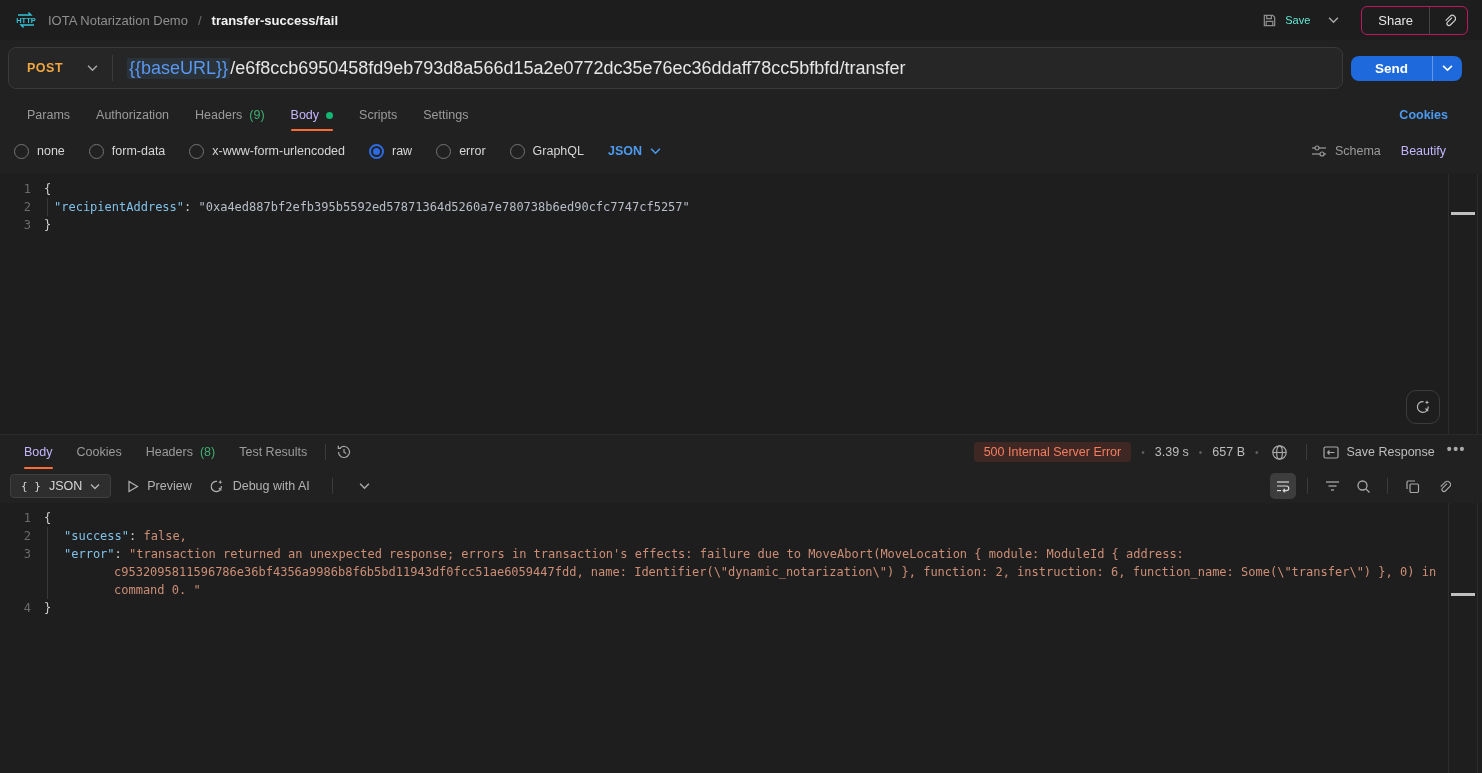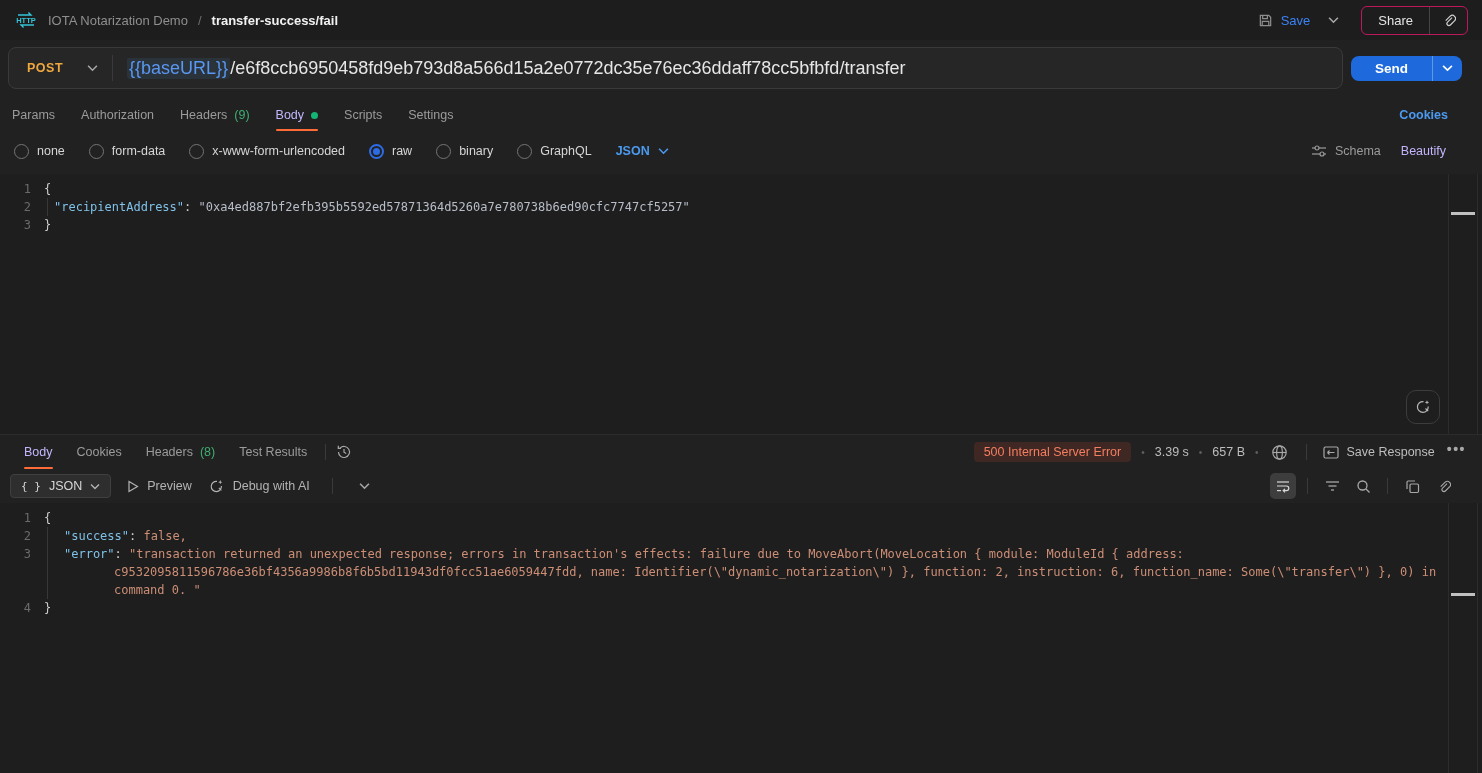--- a/index.html
+++ b/index.html
@@ -12,42 +12,42 @@
   }
   svg { display:block; }
 
   
   .topbar { height:40px; flex:0 0 40px; background:#1d1d1d; display:flex; align-items:center; justify-content:space-between; padding:0 14px; }
   .crumbs { display:flex; align-items:center; gap:10px; font-size:13px; }
   .crumb-collection { color:#8f8f8f; }
   .crumb-sep { color:#6e6e6e; }
   .crumb-name { color:#f2f2f2; font-weight:700; }
   .top-actions { display:flex; align-items:center; gap:8px; }
-  .save-btn { display:flex; align-items:center; gap:8px; color:#3b82f6; font-size:13px; padding:5px 6px; border-radius:4px; }
+  .save-btn { display:flex; align-items:center; gap:8px; color:#5eead4; font-size:11px; padding:5px 6px; border-radius:4px; }
   .chev-btn { padding:5px 4px; display:flex; align-items:center; }
   .share-group { display:flex; align-items:stretch; border:1px solid #be185d; border-radius:6px; overflow:hidden; margin-left:10px; }
   .share-btn { padding:6px 16px; color:#e4e4e4; font-size:13px; font-weight:500; }
   .share-div { width:1px; background:#454545; }
   .attach-btn { padding:6px 11px; display:flex; align-items:center; }
 
   
   .url-row { height:56px; flex:0 0 56px; display:flex; align-items:center; gap:8px; padding:0 8px; }
   .url-box { flex:1; height:42px; display:flex; align-items:center; border:1px solid #3a3a3a; background:#262626; border-radius:8px; }
   .method { display:flex; align-items:center; gap:24px; padding:0 14px 0 18px; font-size:12.5px; font-weight:700; letter-spacing:.5px; color:#f0a73f; cursor:pointer; }
   .url-div { width:1px; height:26px; background:#3a3a3a; }
   .url-text { padding:0 14px; font-size:18px; color:#e6e6e6; white-space:nowrap; overflow:hidden;text-align:right; }
   .var-pill { color:#5a97f0; background:rgba(76,154,239,0.10); border-radius:3px; padding:1px 2px; }
   .send-group { display:flex; height:25px; border-radius:8px; overflow:hidden; flex:0 0 auto; margin-right:12px; }
   .send-main { background:#1e6add; color:#fff; font-size:13.5px; font-weight:600; display:flex; align-items:center; padding:0 24px; }
   .send-caret { width:30px; background:#1e6add; border-left:1px solid rgba(255,255,255,.3); display:flex; align-items:center; justify-content:center; }
 
   
   .tabs-row { height:38px; flex:0 0 38px; display:flex; align-items:stretch; padding:0 12px; }
   .tab { position:relative; display:flex; align-items:center; gap:7px; margin:0 13px; font-size:12.5px; color:#9b9b9b; cursor:pointer; }
-  .tab:first-child { margin-left:0; }
+  .tab:first-child { margin-left:15px; }
   .tab.active { color:#c4b5fd; font-weight:500;justify-content:center; }
   .tab.active::after { content:""; position:absolute; left:0; right:0; bottom:3px; height:2.5px; background:#ff6c37; border-radius:2px; }
   .tab .count { color:#3faf71; }
   .green-dot { width:7px; height:7px; border-radius:50%; background:#13b673; }
   .cookies-link { margin-left:auto; align-self:center; color:#4c9aef; font-size:12.5px; font-weight:600; padding-right:22px; cursor:pointer; }
 
   
   .radio-row { height:34px; flex:0 0 34px; display:flex; align-items:center; gap:24px; padding:0 14px; font-size:12.5px; color:#d6d6d6; }
   .radio { display:flex; align-items:center; gap:8px; cursor:pointer; }
   .rb { width:15px; height:15px; border-radius:50%; border:1.5px solid #747474; position:relative; flex:0 0 15px; }
@@ -208,21 +208,21 @@
   <div class="radio">
       <span class="rb"></span>
       <span>x-www-form-urlencoded</span>
     </div>
   <div class="radio">
       <span class="rb sel"></span>
       <span>raw</span>
     </div>
   <div class="radio">
       <span class="rb"></span>
-      <span>binary</span>
+      <span>error</span>
     </div>
   <div class="radio">
       <span class="rb"></span>
       <span>GraphQL</span>
     </div>
   <div class="lang-select">
     <span>JSON</span>
     <svg width="11" height="8" viewBox="0 0 10 7" stroke="#4c9aef" fill="none" stroke-width="1.4">
         <polyline points="1,1.5 5,5.5 9,1.5"></polyline>
       </svg>

